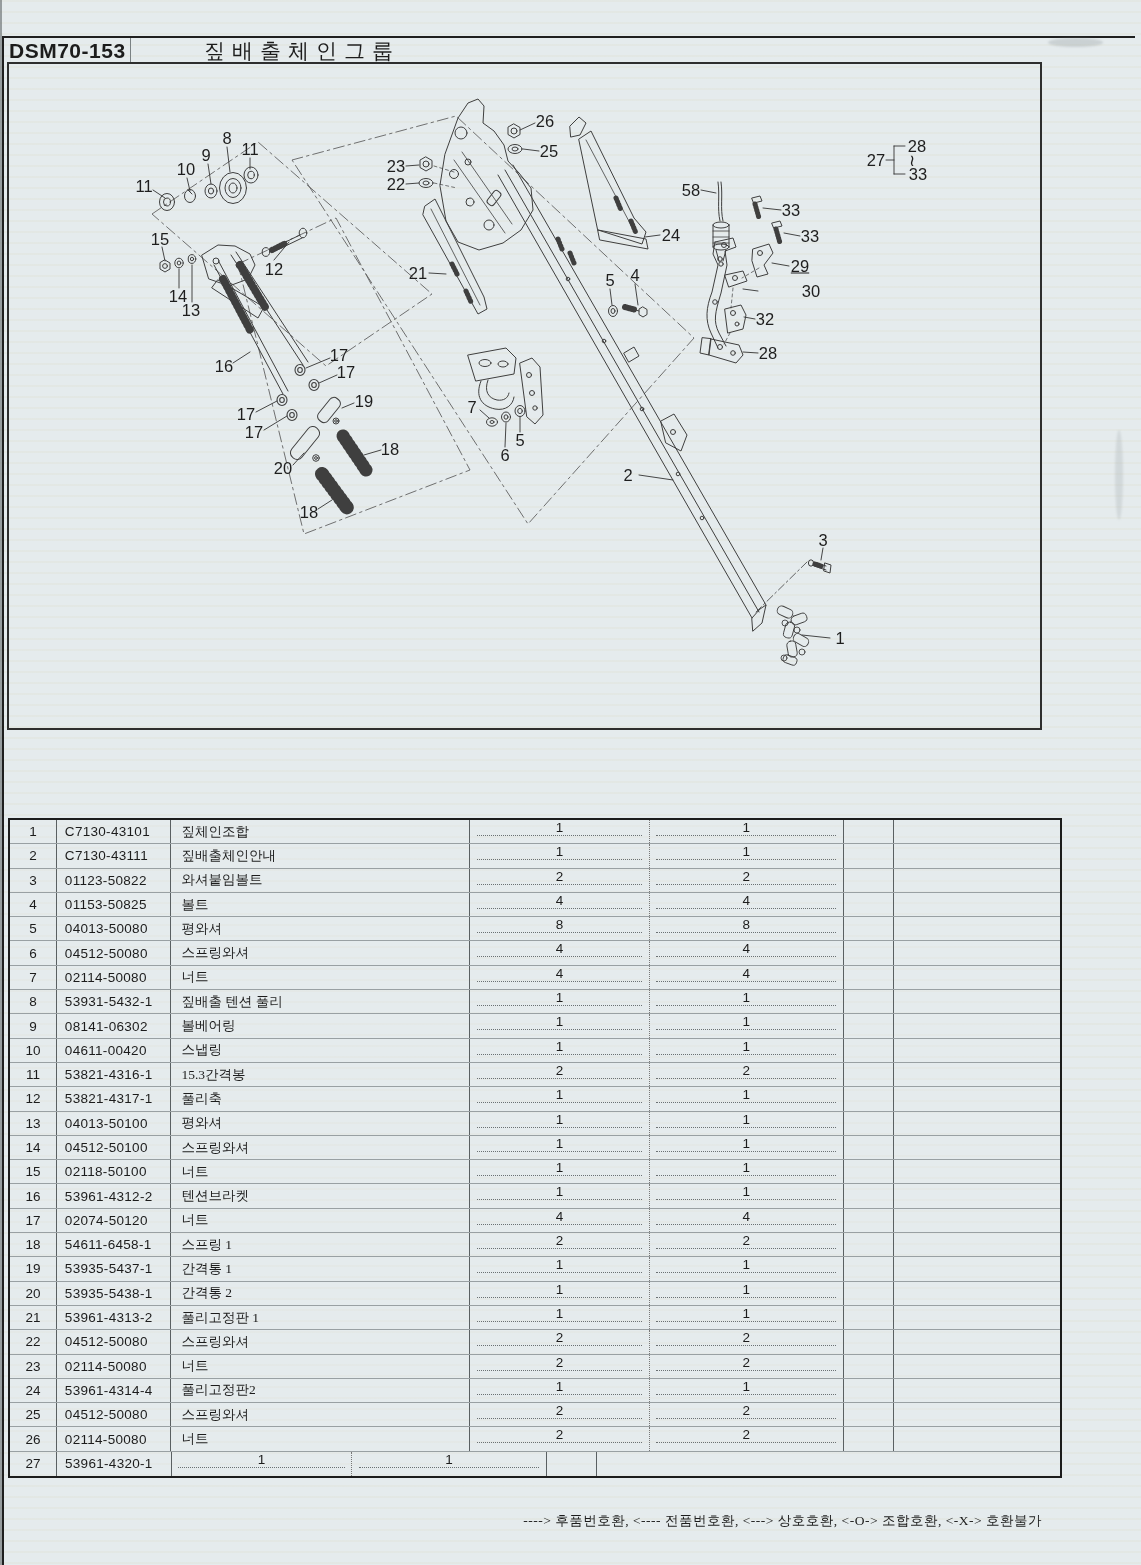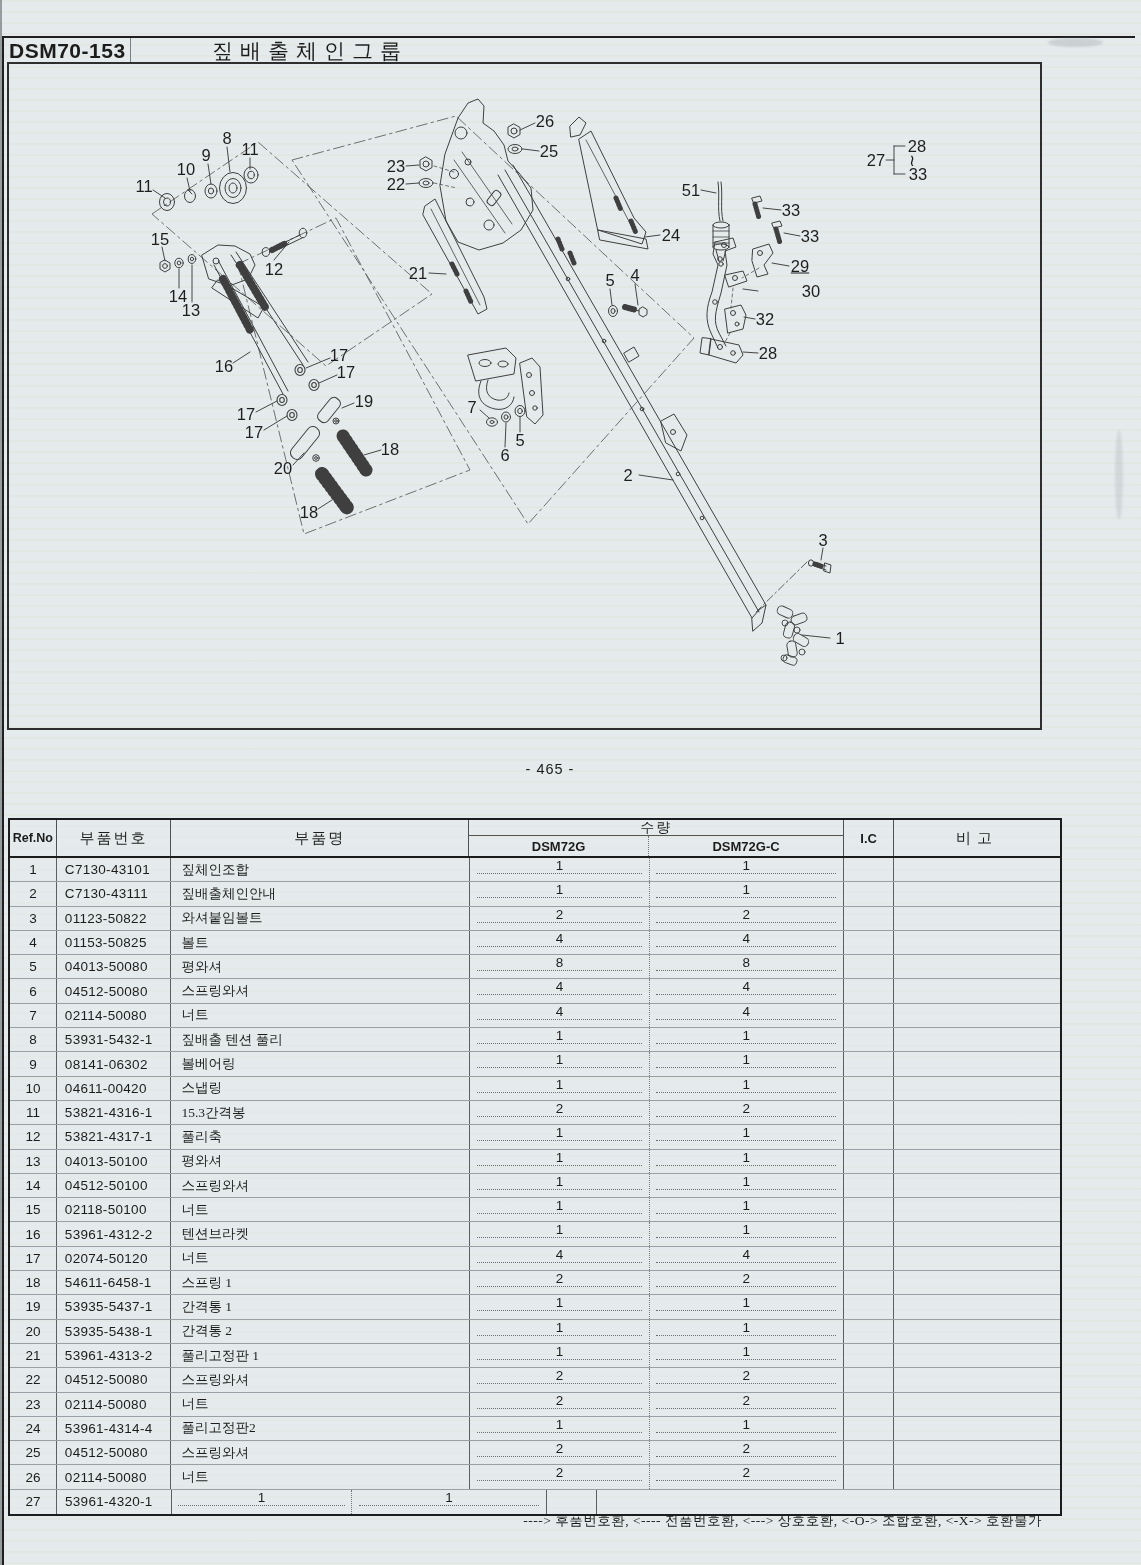--- a/index.html
+++ b/index.html
@@ -7,21 +7,21 @@
     font-family:"Liberation Sans", sans-serif;color:#1c1c1c;
     background-image:repeating-linear-gradient(180deg, rgba(208,198,150,.10) 0 2px, rgba(255,255,255,0) 2px 11px);}
 
   
   .edge-left{position:absolute;left:0;top:0;width:2px;height:100%;background:#565b5d;opacity:.55;}
   .rule-left{position:absolute;left:2px;top:36px;width:2px;height:1529px;background:#1f1f1f;}
   .rule-top{position:absolute;left:2px;top:36px;width:1133px;height:2px;background:#1f1f1f;}
   .smudge{position:absolute;background:#9aa2a5;border-radius:50%;filter:blur(1px);}
 
   .doc-code{position:absolute;left:9px;top:39px;font-size:21px;font-weight:bold;letter-spacing:.5px;}
-  .page-title{position:absolute;left:212px;top:37px;font-size:21px;letter-spacing:7px;font-family:Liberation Serif, serif;text-align:right;}
+  .page-title{position:absolute;left:204px;top:37px;font-size:21px;letter-spacing:7px;font-family:Liberation Serif, serif;text-align:right;}
   .code-sep{position:absolute;left:130px;top:38px;width:1px;height:24px;background:#7b8284;}
 
   .diagram{position:absolute;left:7px;top:62px;width:1031px;height:664px;border:2px solid #2e2e2e;box-sizing:content-box;}
   .diagram svg{position:absolute;left:0;top:0;}
   .dlabel{position:absolute;transform:translate(-50%,-50%);font-size:16.5px;color:#1e1e1e;
     font-family:"Liberation Sans", sans-serif;white-space:nowrap;}
 
   .pageno{position:absolute;left:0;width:1100px;text-align:center;font-size:14.5px;letter-spacing:1px;}
   .pageno-top{top:761px;}
   .pageno-bottom{top:1539px;}
@@ -340,43 +340,28 @@
       <div class="dlabel" style="left: 662px; top: 171px;">24</div>
       <div class="dlabel" style="left: 540px; top: 87px;">25</div>
       <div class="dlabel" style="left: 536px; top: 57px;">26</div>
       <div class="dlabel" style="left: 867px; top: 96px;">27</div>
       <div class="dlabel" style="left: 908px; top: 82px;">28</div>
       <div class="dlabel" style="left: 903px; top: 96px;">≀</div>
       <div class="dlabel" style="left: 909px; top: 110px;">33</div>
       <div class="dlabel" style="left: 759px; top: 289px;">28</div>
       <div class="dlabel" style="left: 791px; top: 202px; text-decoration: underline;">29</div>
       <div class="dlabel" style="left: 802px; top: 227px;">30</div>
-      <div class="dlabel" style="left: 682px; top: 126px;">51</div>
+      <div class="dlabel" style="left: 682px; top: 126px;">58</div>
       <div class="dlabel" style="left: 756px; top: 255px;">32</div>
       <div class="dlabel" style="left: 782px; top: 146px;">33</div>
       <div class="dlabel" style="left: 801px; top: 172px;">33</div>
     </div>
 
-  <div class="pageno pageno-top">- 465 -</div>
 
   <div class="ptable">
-    <div class="thead">
-      <div class="hc ref">Ref.No</div>
-      <div class="hc pno">부품번호</div>
-      <div class="hc pname">부품명</div>
-      <div class="qtygroup">
-        <div class="qtytop">수량</div>
-        <div class="qtybottom">
-          <div class="hq qa">DSM72G</div>
-          <div class="hq qb">DSM72G-C</div>
-        </div>
-      </div>
-      <div class="hc ic">I.C</div>
-      <div class="hc rem">비고</div>
-    </div>
     <div id="tbody">
         <div class="trow">
           <div class="tc ref">1</div>
           <div class="tc pno">C7130-43101</div>
           <div class="tc pname">짚체인조합</div>
           <div class="tc qa">
             <span class="qv">1</span>
             <span class="qline"></span>
           </div>
           <div class="tc qb">

